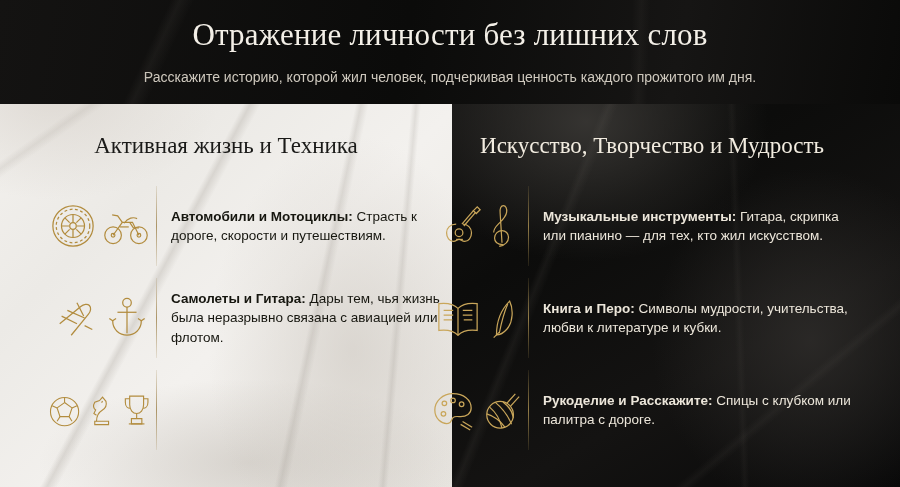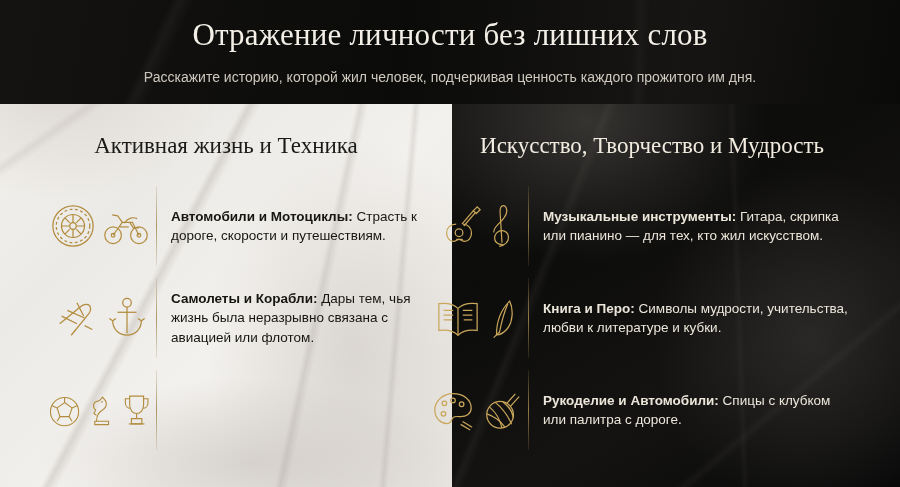--- a/index.html
+++ b/index.html
@@ -198,21 +198,21 @@
           <svg width="42" height="46" viewBox="0 0 44 48" fill="none" stroke-width="1.3">
             <circle cx="22" cy="8" r="4.5"></circle>
             <path d="M22 12.5 V40"></path>
             <path d="M12 18 H32"></path>
             <path d="M7 27 C7 36 14 42 22 42 C30 42 37 36 37 27"></path>
             <path d="M7 27 L3.5 24.5 M7 27 L10.5 24.5 M37 27 L33.5 24.5 M37 27 L40.5 24.5"></path>
           </svg>
         </div>
         <div class="divider"></div>
         <div class="item-text">
-          <b>Самолеты и Корабли:</b><span> Дары тем, чья жизнь была неразрывно связана с авиацией или флотом.</span>
+          <b>Самолеты и Гитара:</b><span> Дары тем, чья жизнь была неразрывно связана с авиацией или флотом.</span>
         </div>
       </div>
 
       <div class="item">
         <div class="item-icons">
           <svg width="36" height="40" viewBox="0 0 40 44" fill="none" stroke-width="1.3">
             <circle cx="20" cy="24" r="17"></circle>
             <path d="M20 13 L29 19.5 L25.5 30 L14.5 30 L11 19.5 Z"></path>
             <path d="M20 13 V7 M29 19.5 L35 17 M25.5 30 L29 35.5 M14.5 30 L11 35.5 M11 19.5 L5 17"></path>
           </svg>
@@ -296,20 +296,20 @@
             <circle cx="19" cy="28" r="14"></circle>
             <path d="M8 20 C14 25 19 33 21 42"></path>
             <path d="M14 15 C20 20 27 28 31 38"></path>
             <path d="M5 27 C12 29 20 35 24 41"></path>
             <path d="M22 14.5 C28 19 32 25 33 31"></path>
             <path d="M26 16 L35 6 M30 19 L39 9"></path>
           </svg>
         </div>
         <div class="divider"></div>
         <div class="item-text">
-          <b>Рукоделие и Автомобили:</b><span> Спицы с клубком или палитра с дороге.</span>
+          <b>Рукоделие и Расскажите:</b><span> Спицы с клубком или палитра с дороге.</span>
         </div>
       </div>
 
     </div>
   </div>
 
 </div>
 
 </body></html>

